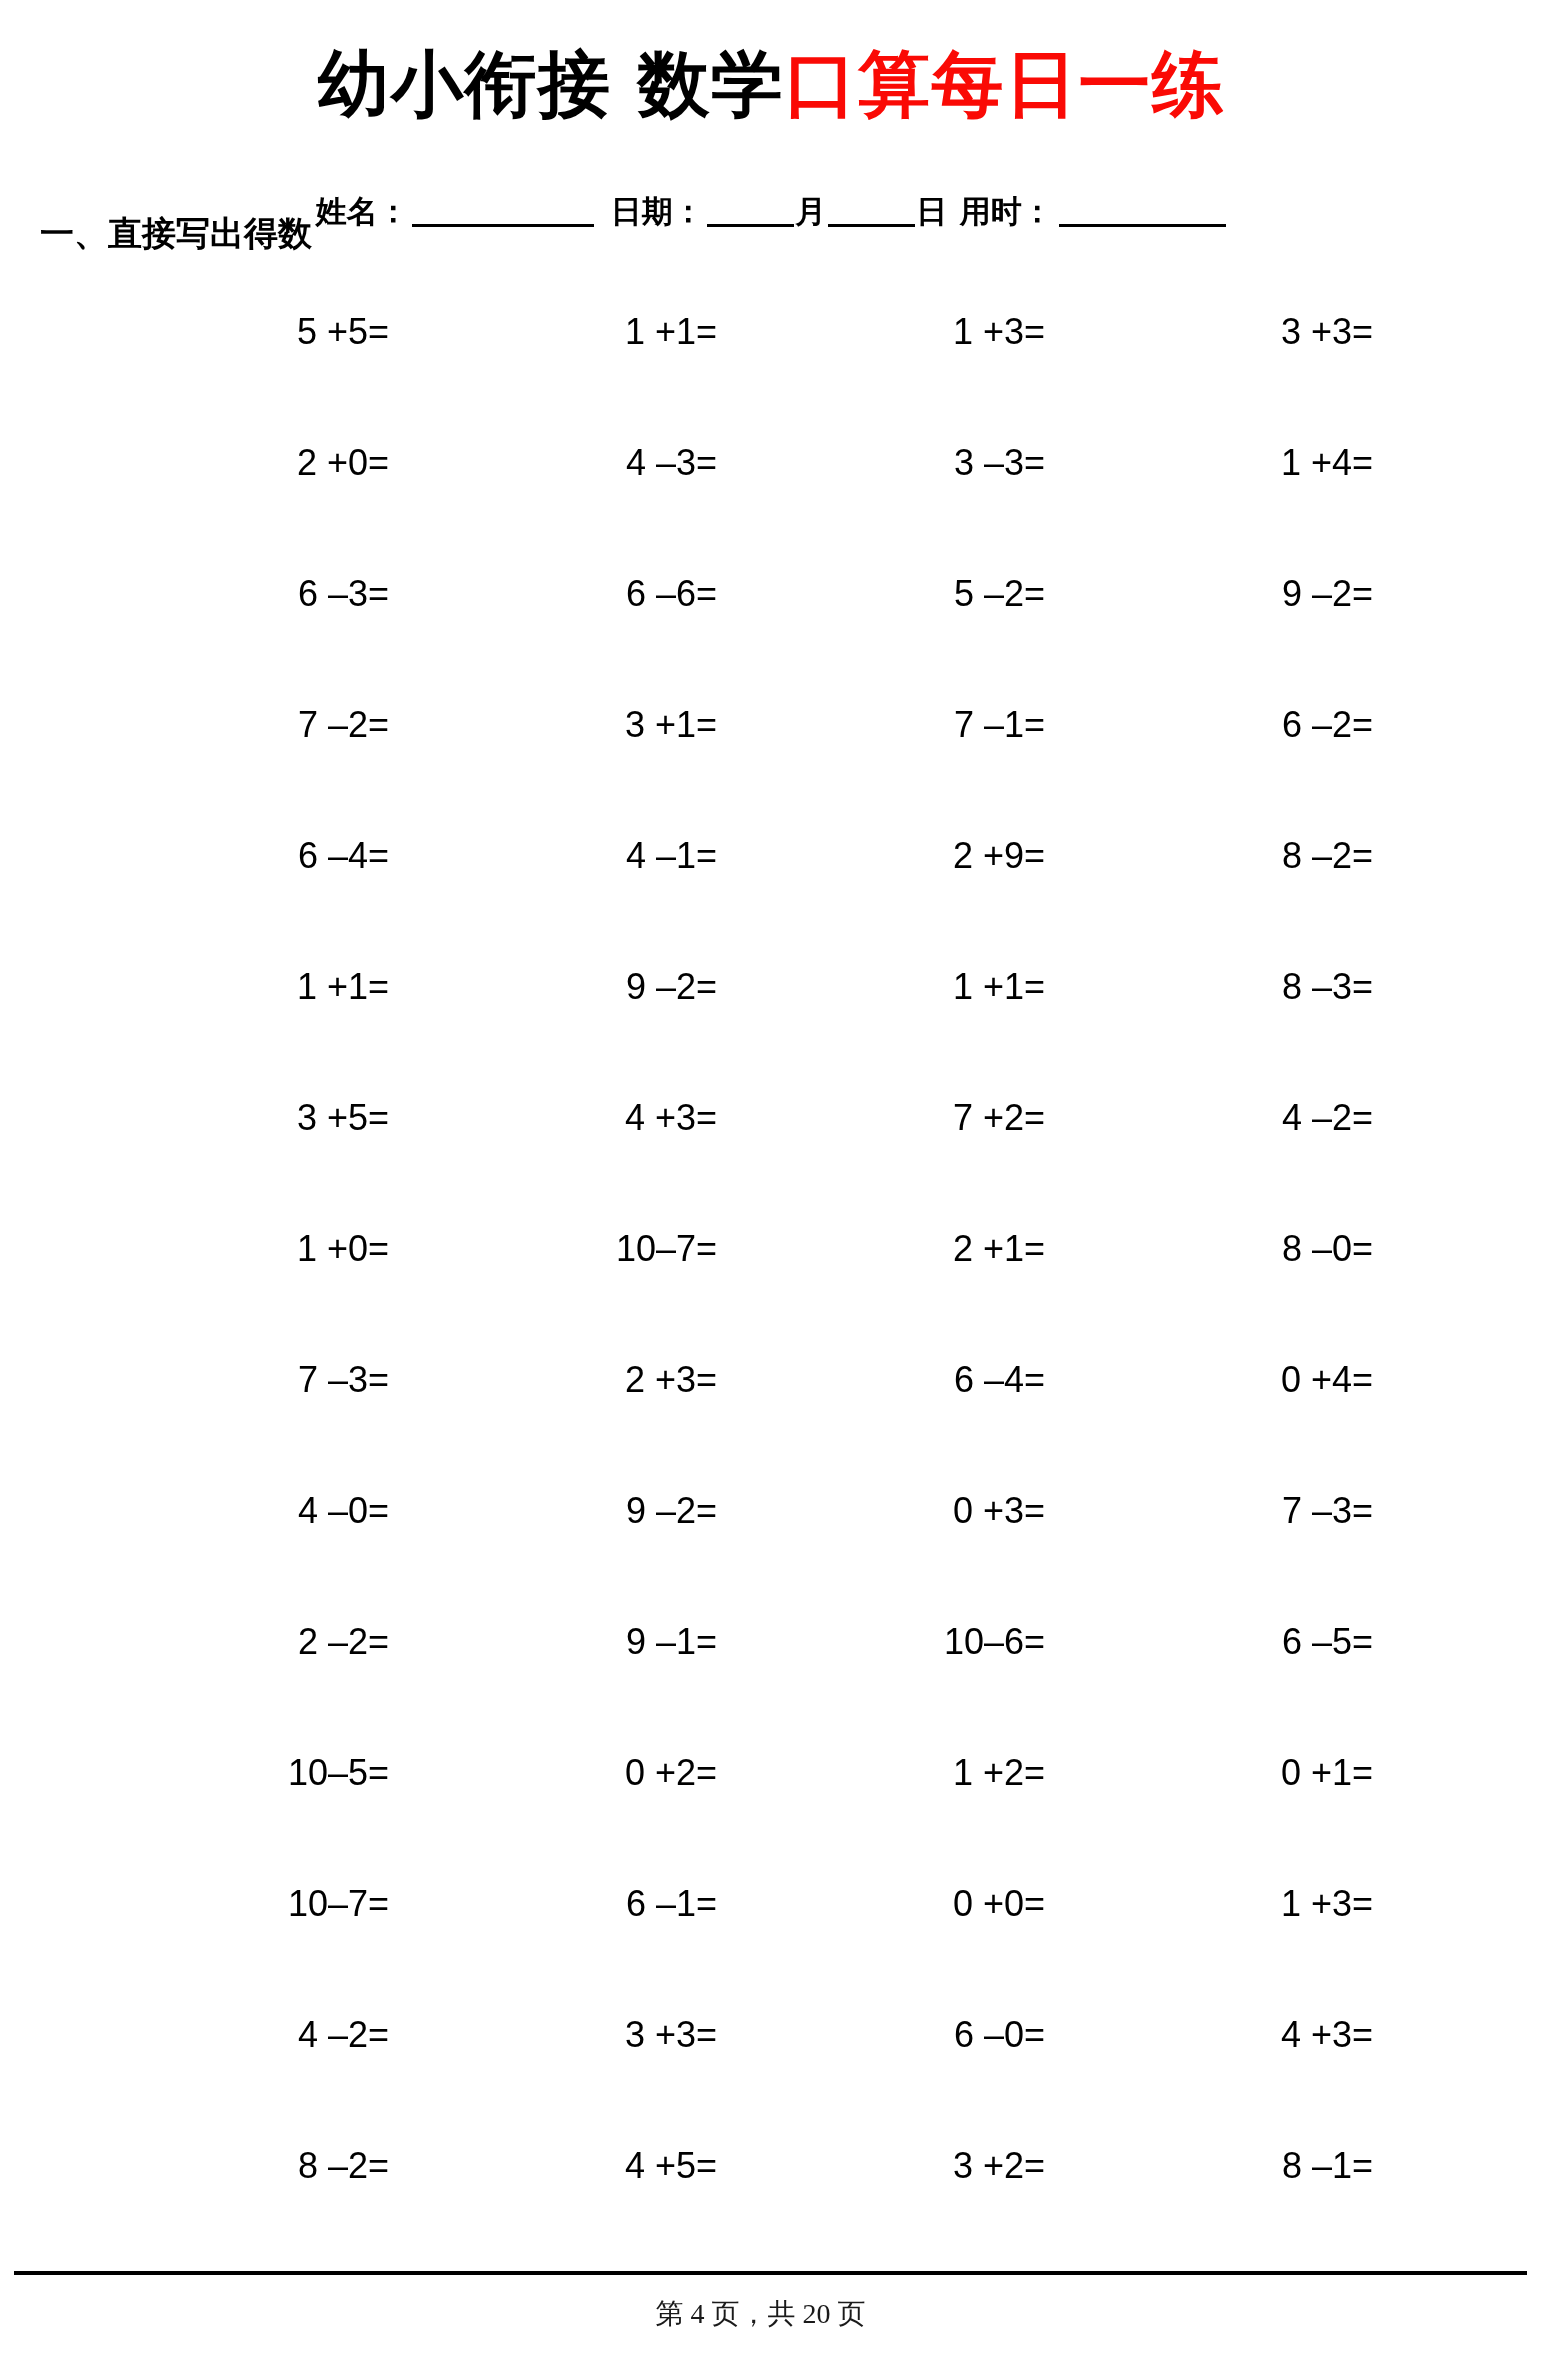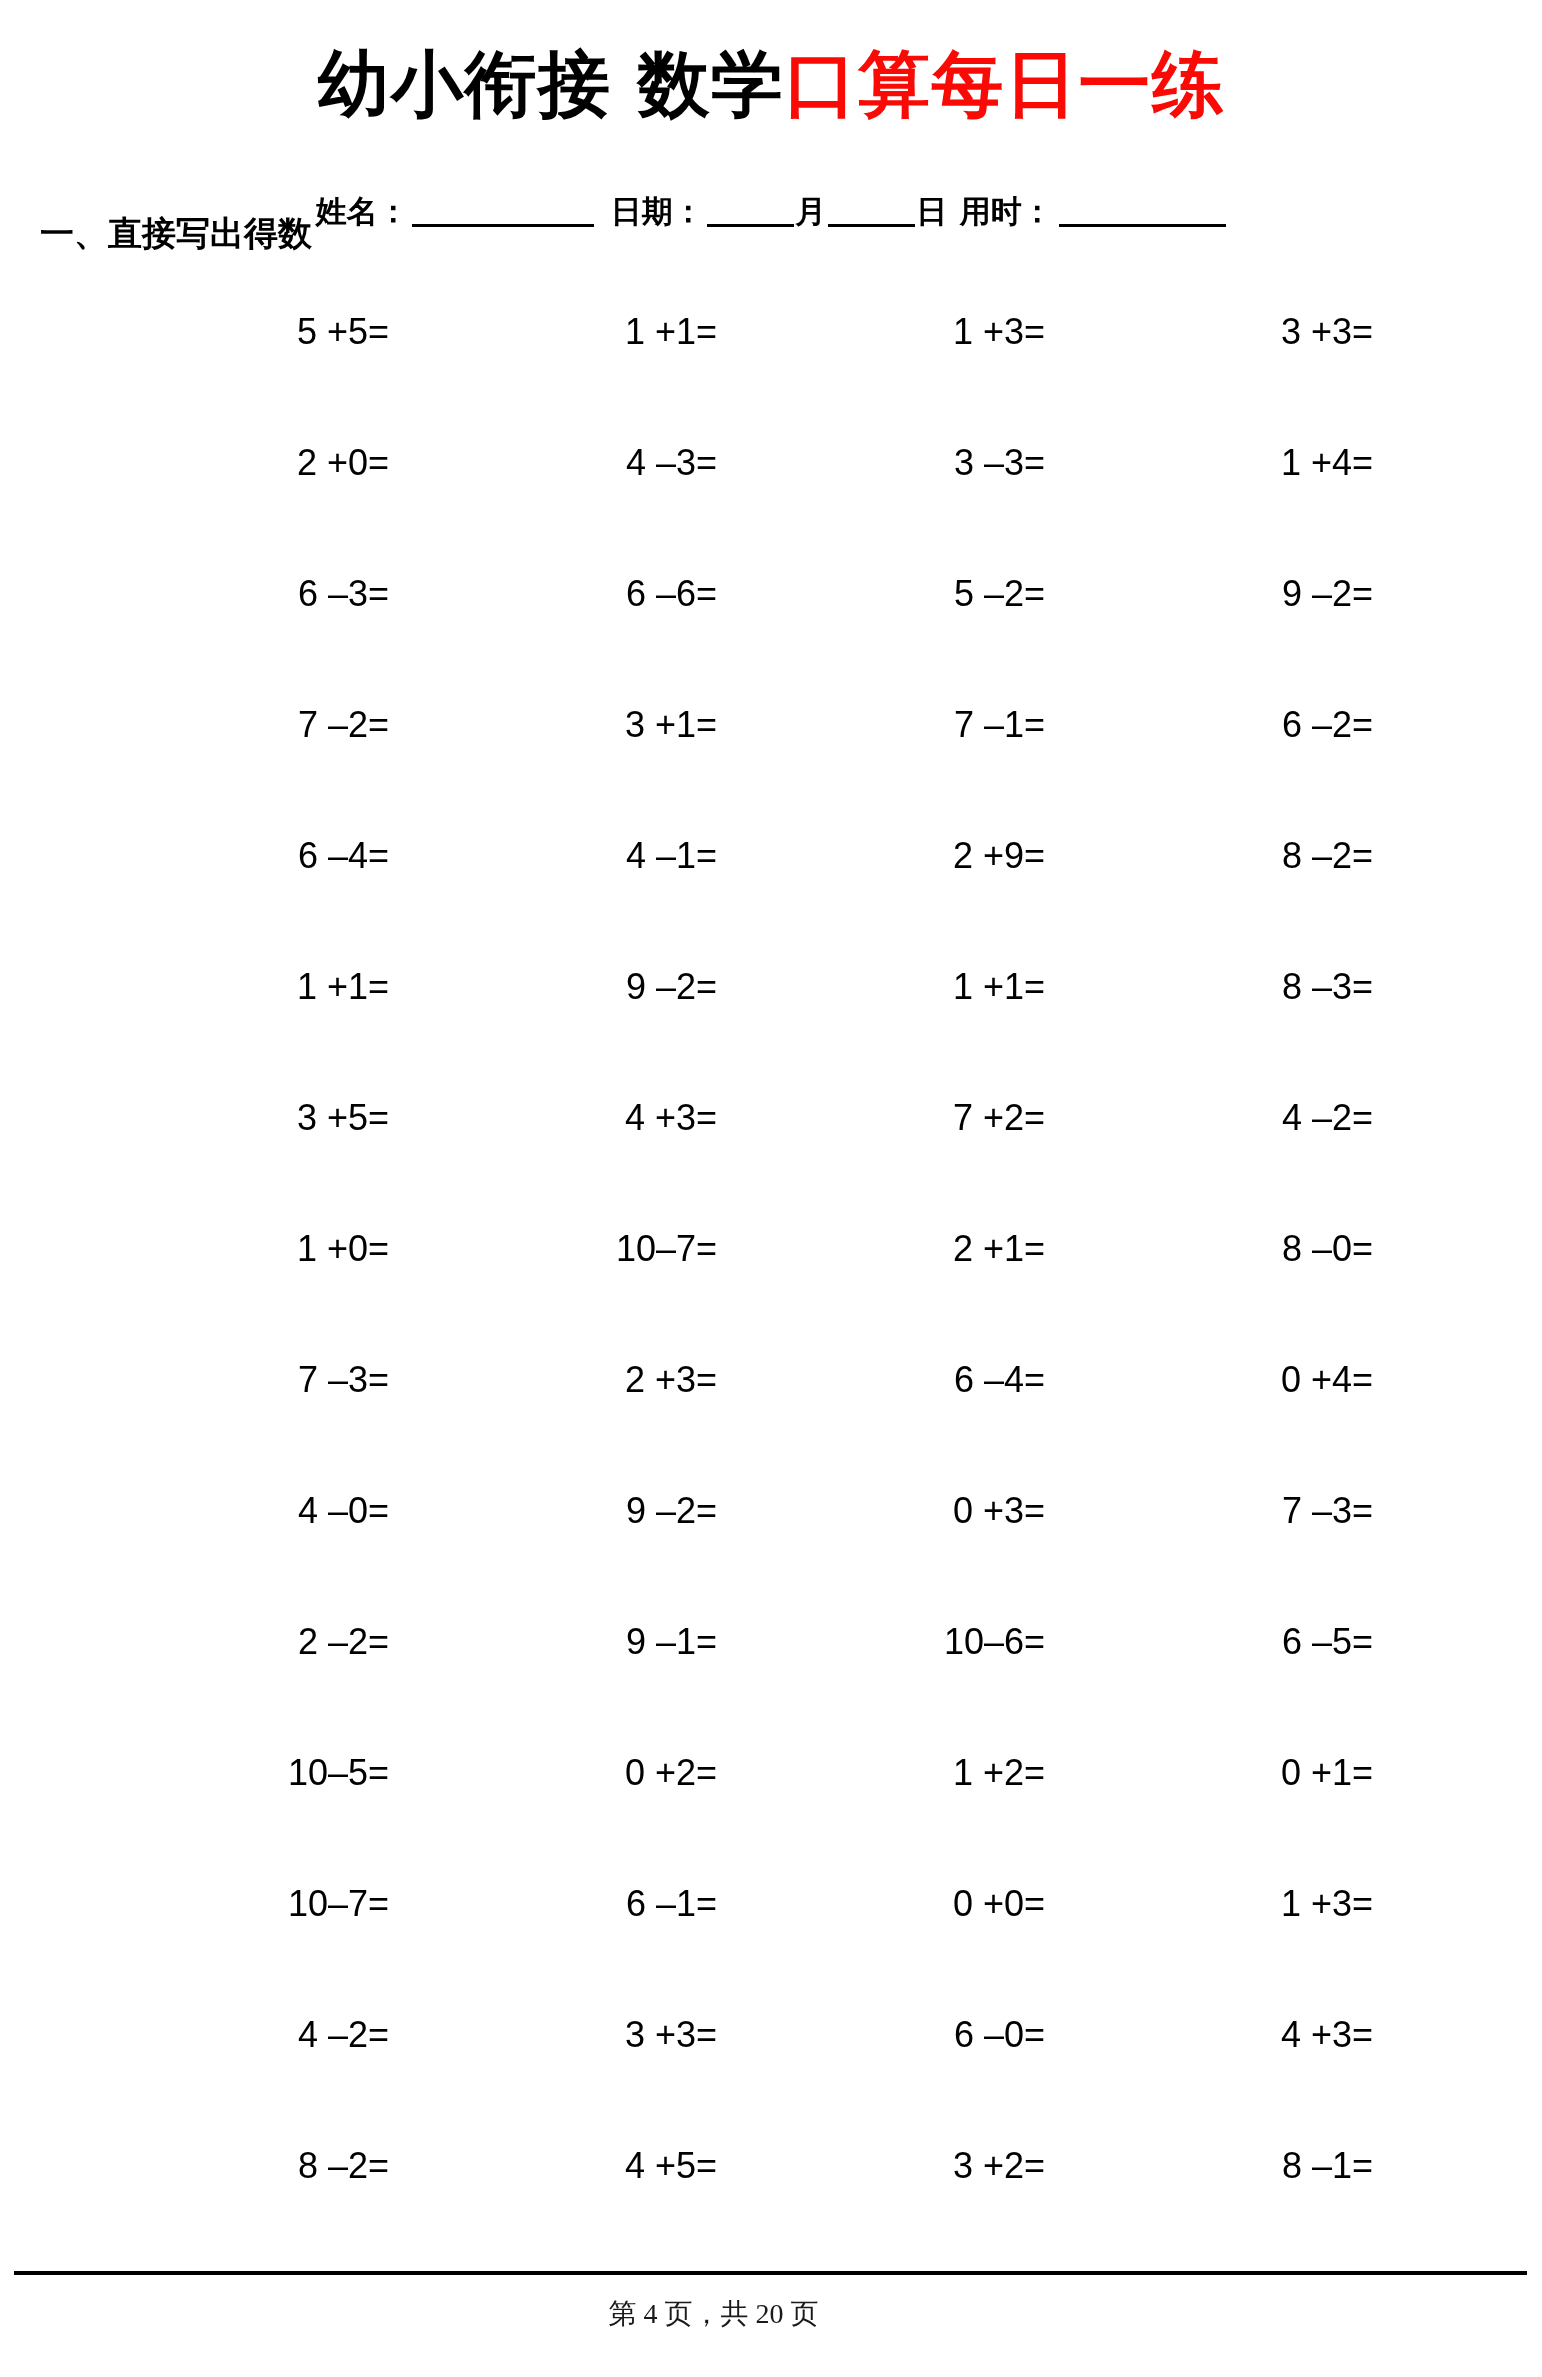--- a/index.html
+++ b/index.html
@@ -117,20 +117,21 @@
     position: absolute;
     top: 2294px;
     left: 0;
     width: 1427px;
     text-align: center;
     font-family: "Liberation Serif", "DejaVu Serif", serif;
     font-size: 28px;
     line-height: 40px;
     color: #1a1a1a;
     white-space: nowrap;
+    padding-left: 47px;
   }
 </style>
 </head>
 <body>
 
 <div class="page">
 
   <div class="title">
     <span class="seg-black">幼小衔接</span><span class="seg-gap"></span><span class="seg-black">数学</span><span class="seg-red">口算每日一练</span>
   </div>

